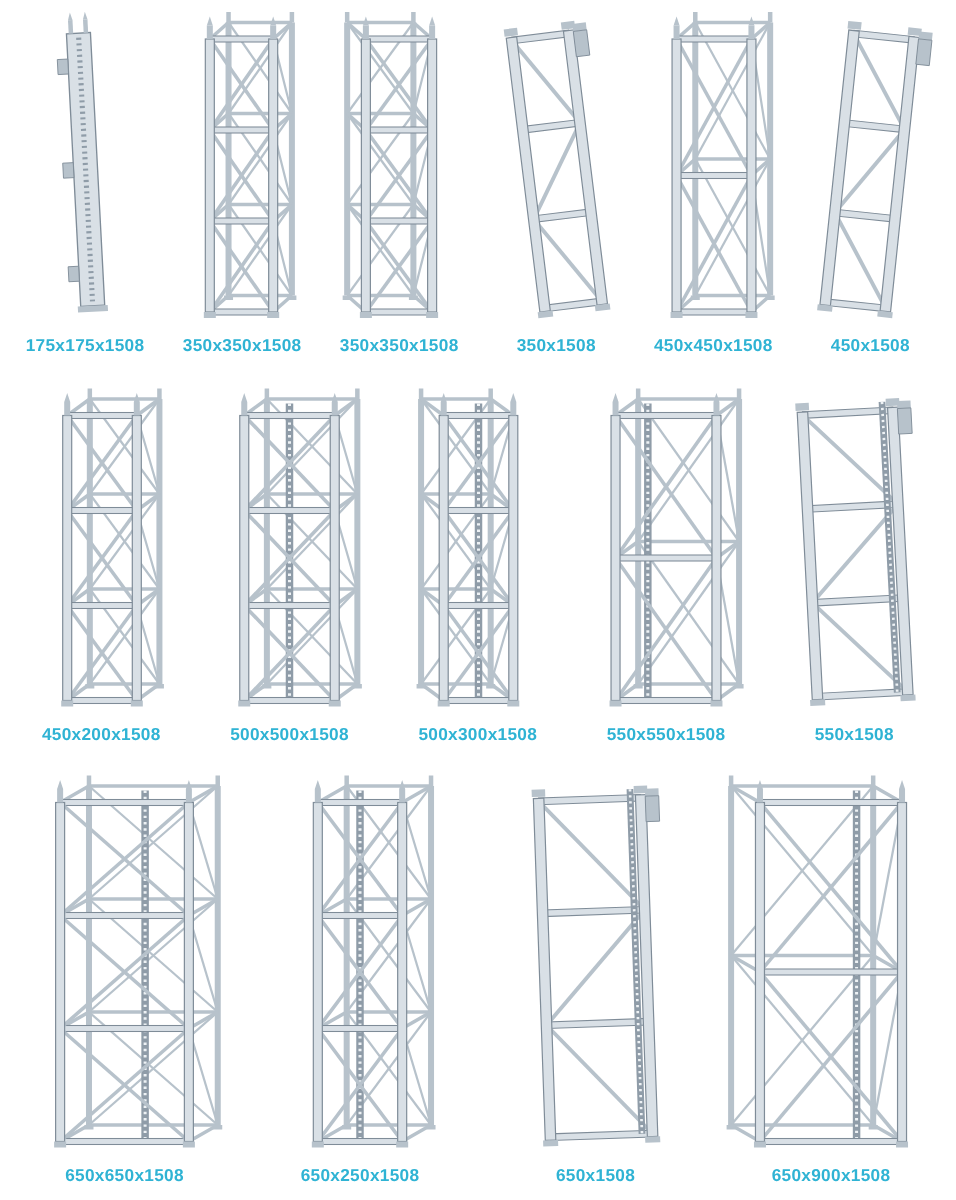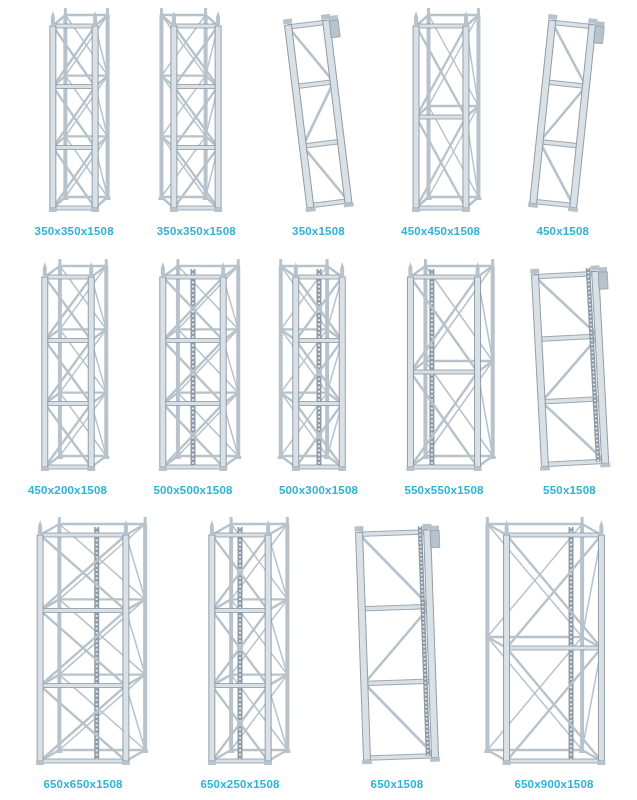--- a/index.html
+++ b/index.html
@@ -17,20 +17,37 @@
     font-weight:bold;font-size:11.5px;letter-spacing:.2px;
     margin-top:7px;white-space:nowrap;
   }
   svg{display:block;}
 </style>
 </head>
 <body>
 
 <div id="catalog">
     <div class="row">
+      <div class="cell">
+        <svg width="96" height="212" viewBox="0 0 96 212">
+          <g transform="rotate(-3 48 106)">
+            <rect x="40" y="16" width="16" height="182" fill="#d9e0e6" stroke="#7f8c98" stroke-width="0.9"></rect>
+            <line x1="48" y1="19" x2="48" y2="195" stroke="#8f9ca8" stroke-width="3.4" stroke-dasharray="1.4 2.4"></line>
+            <rect x="33" y="32.84" width="7" height="10" fill="#b7c2cb" stroke="#7f8c98" stroke-width="0.6"></rect>
+            <rect x="33" y="102" width="7" height="10" fill="#b7c2cb" stroke="#7f8c98" stroke-width="0.6"></rect>
+            <rect x="33" y="171.16" width="7" height="10" fill="#b7c2cb" stroke="#7f8c98" stroke-width="0.6"></rect>
+            <rect x="41.5" y="7" width="3" height="9" fill="#b7c2cb"></rect>
+            <polygon points="41.5,7 44.5,7 43,2" fill="#b7c2cb"></polygon>
+            <rect x="51.5" y="7" width="3" height="9" fill="#b7c2cb"></rect>
+            <polygon points="51.5,7 54.5,7 53,2" fill="#b7c2cb"></polygon>
+            <rect x="38" y="198" width="20" height="4" fill="#b7c2cb"></rect>
+          </g>
+        </svg>
+        <div class="label">175x175x1508</div>
+      </div>
       <div class="cell">
         <svg width="96" height="212" viewBox="0 0 96 212">
           <rect x="37.36" y="9" width="4" height="182" fill="#b7c2cb"></rect>
           <rect x="79.60000000000001" y="9" width="4" height="182" fill="#b7c2cb"></rect>
           <line x1="39.36" y1="9" x2="81.60000000000001" y2="9" stroke="#b7c2cb" stroke-width="2.4"></line>
           <line x1="39.36" y1="69.66666666666666" x2="81.60000000000001" y2="69.66666666666666" stroke="#b7c2cb" stroke-width="2.4"></line>
           <line x1="39.36" y1="130.33333333333331" x2="81.60000000000001" y2="130.33333333333331" stroke="#b7c2cb" stroke-width="2.4"></line>
           <line x1="39.36" y1="191" x2="81.60000000000001" y2="191" stroke="#b7c2cb" stroke-width="2.4"></line>
           <line x1="39.36" y1="9" x2="81.60000000000001" y2="69.66666666666666" stroke="#b7c2cb" stroke-width="1.5"></line>
           <line x1="81.60000000000001" y1="9" x2="39.36" y2="69.66666666666666" stroke="#b7c2cb" stroke-width="1.5"></line>

